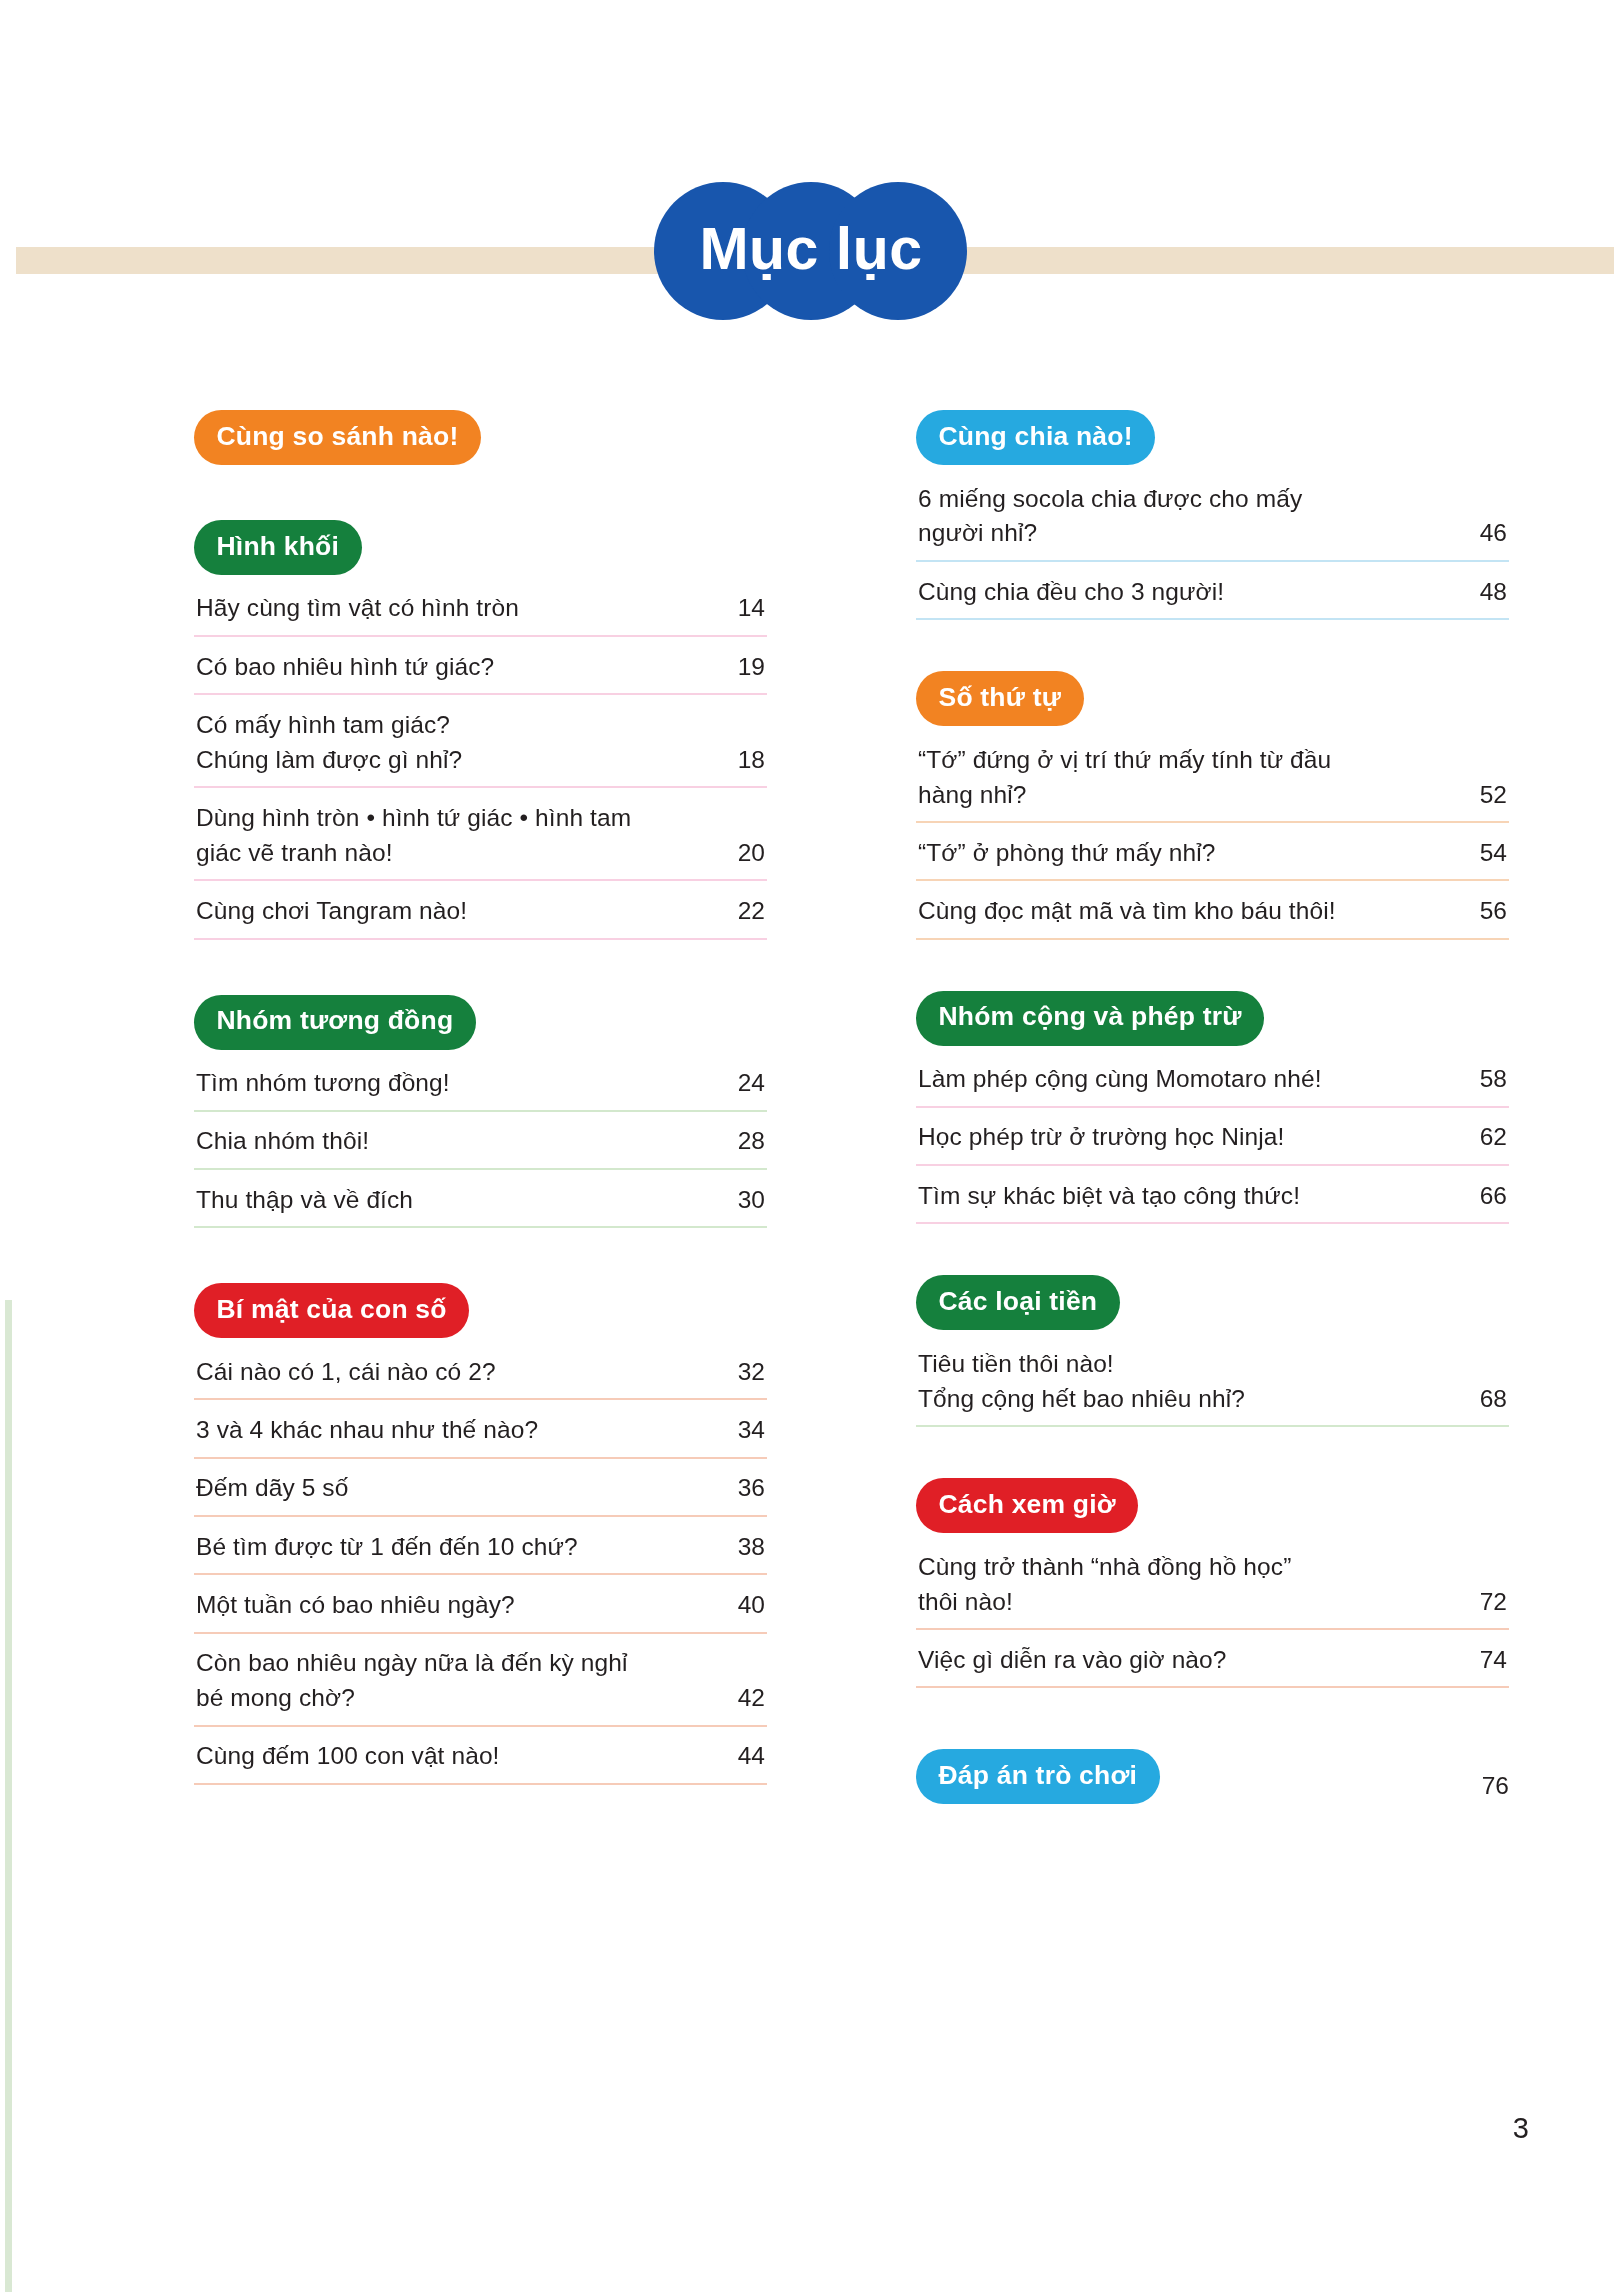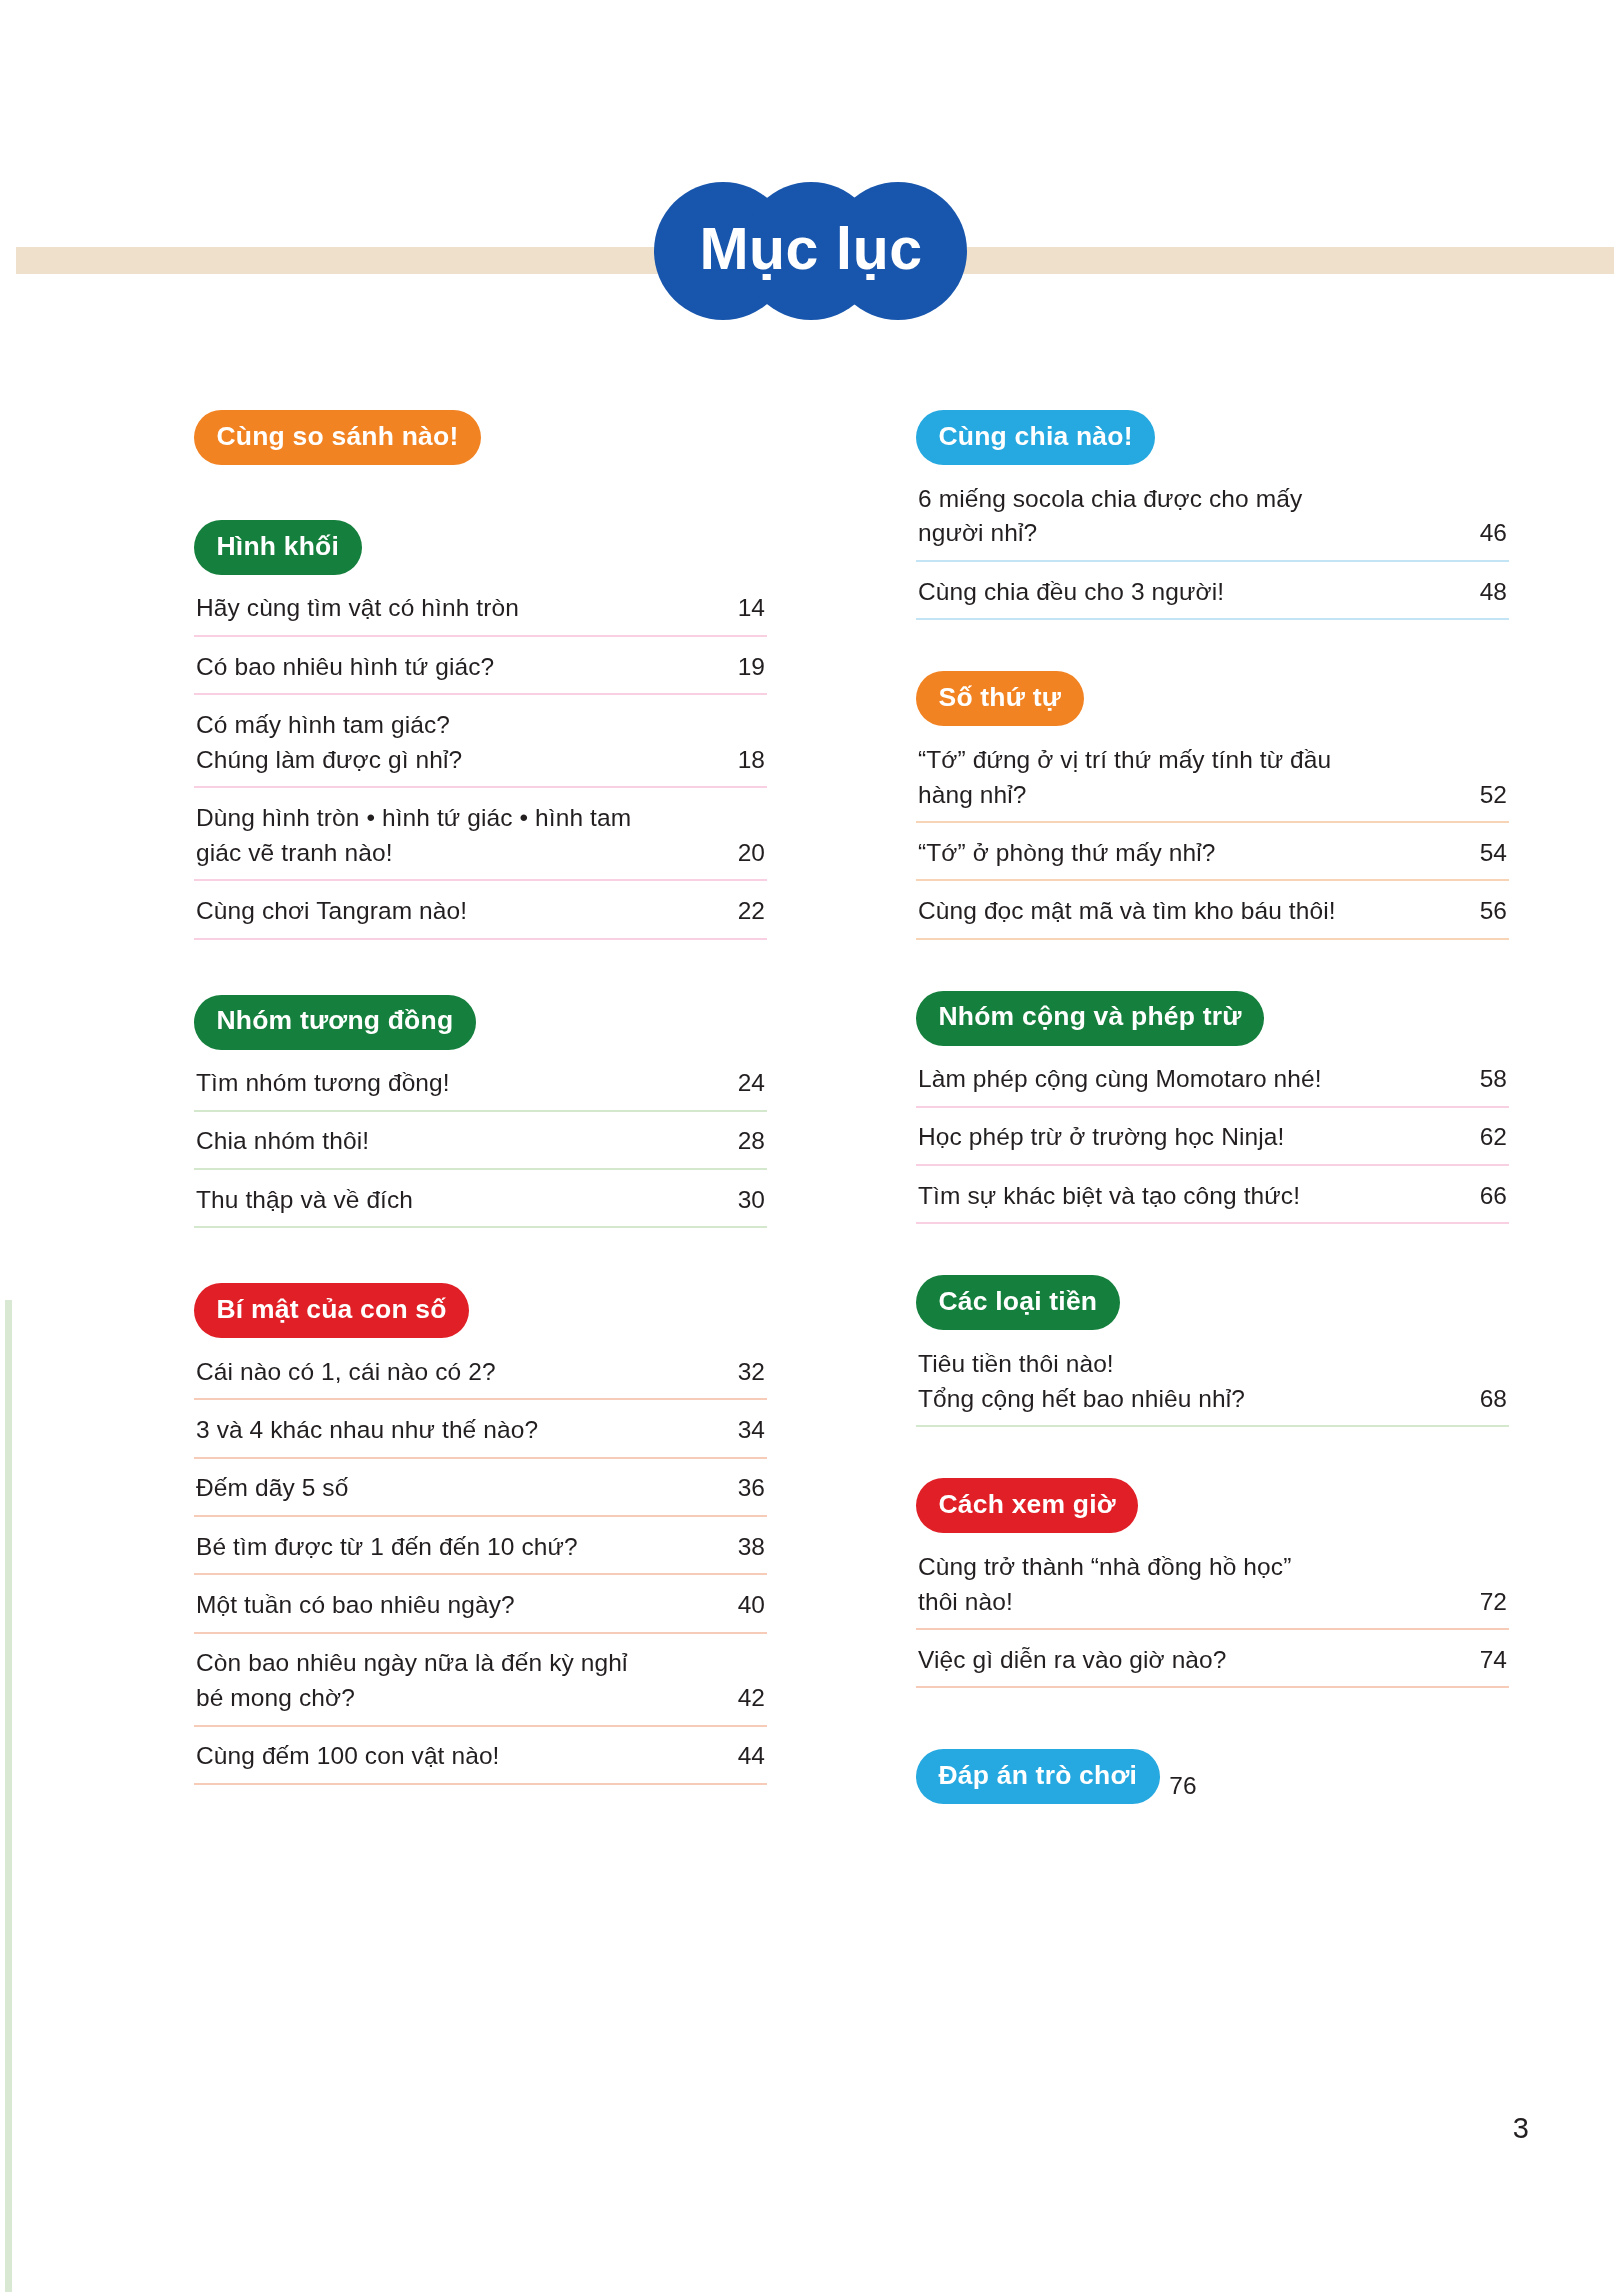--- a/index.html
+++ b/index.html
@@ -143,20 +143,21 @@
   .theme-red    .section-pill { background: #e01f26; }
   .theme-red    { --rule: #f6cbb8; }
 
   .theme-cyan   .section-pill { background: #26a9e0; }
   .theme-cyan   { --rule: #c3e4f4; }
 
   
   .answers-row {
     display: flex;
     align-items: center;
+    justify-content: space-between;
   }
   .answers-row .entry-page { padding-top: 19.6px; }
 
   
   .folio {
     position: absolute;
     right: 92px;
     top: 2112px;
     font-size: 29px;
     color: #231f20;

